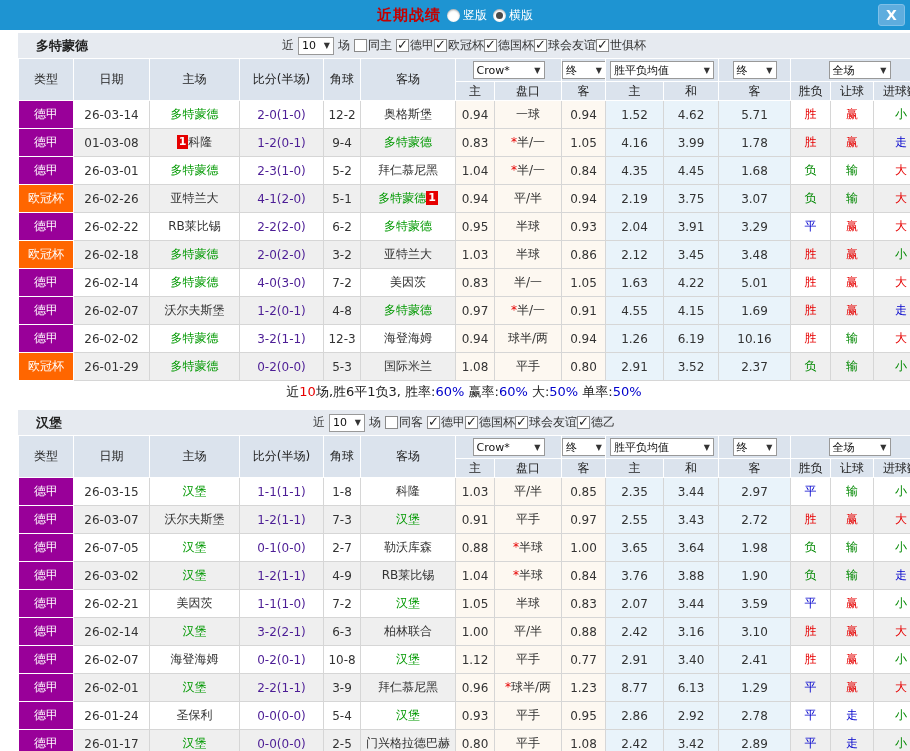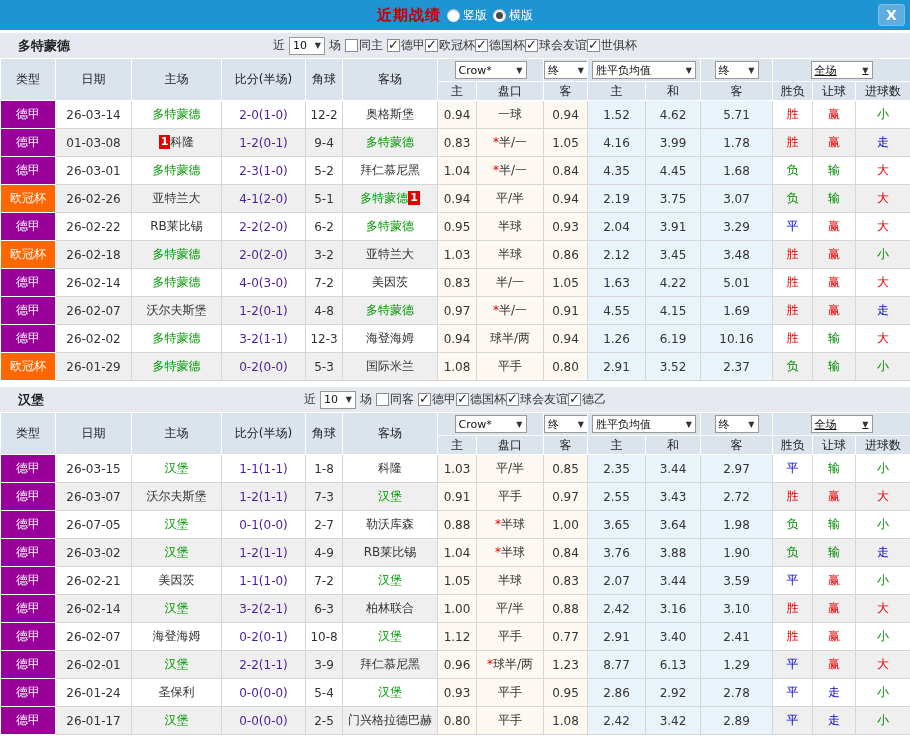--- a/index.html
+++ b/index.html
@@ -11,34 +11,34 @@
   .radio-lbl { display:inline-flex; align-items:center; color:#fff; font-size:12px;
     margin-left:6px; cursor:pointer; }
   .radio { width:13px; height:13px; border-radius:50%; background:#fff; display:inline-block;
     position:relative; margin-right:3px; box-shadow:inset 0 1px 2px rgba(0,0,0,.35); }
   .radio.checked::after { content:""; position:absolute; left:3px; top:3px; right:3px; bottom:3px;
     background:#4a4a4a; border-radius:50%; }
   .close-btn { position:absolute; right:5px; top:4px; width:27px; height:22px;
     background:#5fadde; border:1px solid #7fc0e8; border-radius:3px; color:#fff;
     font-weight:bold; font-size:14px; text-align:center; line-height:20px; cursor:pointer; }
 
-  .section { margin-top:3px; }
+  .section { margin-top:3px;margin-left:18px; }
   .section + .section { margin-top:6px; }
   .section-bar { height:25px; background:#e6eaf0; position:relative;
     display:flex; align-items:center; }
   .team-name { position:absolute; left:18px; font-weight:bold; font-size:13px; color:#222; }
   .filter-bar { margin:0 auto; display:flex; align-items:center; gap:4px;
     font-size:12px; color:#333; }
 
   .select { display:inline-flex; align-items:center; justify-content:space-between;
     background:#fff; border:1px solid #999; height:18px; padding:0 3px; font-size:11px;
     color:#111; cursor:pointer; }
   .select .arrow { font-size:8px; color:#333; margin-left:3px; }
   .sel-count { width:36px; } .sel-odds { width:72px; } .sel-final { width:44px; }
-  .sel-avg { width:104px;align-items:center; } .sel-scope { width:62px;text-decoration:underline; }
+  .sel-avg { width:104px;align-items:center; } .sel-scope { width:62px; }
 
   .cb { display:inline-flex; align-items:center; cursor:pointer; }
   .cb .box { width:13px; height:13px; border:1px solid #8a8a8a; background:#fff;
     display:inline-block; position:relative; margin-right:1px; }
   .cb.checked .box::after { content:"\2713"; position:absolute; top:-3px; left:0;
     font-size:13px; font-weight:bold; color:#222; }
 
   table { border-collapse:collapse; table-layout:fixed; width:910px; }
   th, td { border:1px solid #d6d6d6; text-align:center; font-size:12px;
     white-space:nowrap; overflow:hidden; }
@@ -344,20 +344,21 @@
             <td class="odds">0.80</td>
             <td class="avg">2.91</td>
             <td class="avg">3.52</td>
             <td class="avg">2.37</td>
             <td style="color: rgb(0, 136, 0);">负</td>
             <td style="color: rgb(0, 136, 0);">输</td>
             <td style="color: rgb(0, 136, 0);">小</td>
           </tr>
         </tbody>
     </table>
+    <div class="summary"><span>近</span><span class="seg-red">10</span><span>场,胜6平1负3, 胜率:</span><span class="seg-blue">60%</span><span> 赢率:</span><span class="seg-blue">60%</span><span> 大:</span><span class="seg-blue">50%</span><span> 单率:</span><span class="seg-blue">50%</span></div>
   </div>
 
   <div class="section">
     <div class="section-bar">
       <span class="team-name">汉堡</span>
       <div class="filter-bar">
         <span>近</span>
         <span class="select sel-count">
           <span class="sel-val">10</span>
             <span class="arrow">▼</span>

